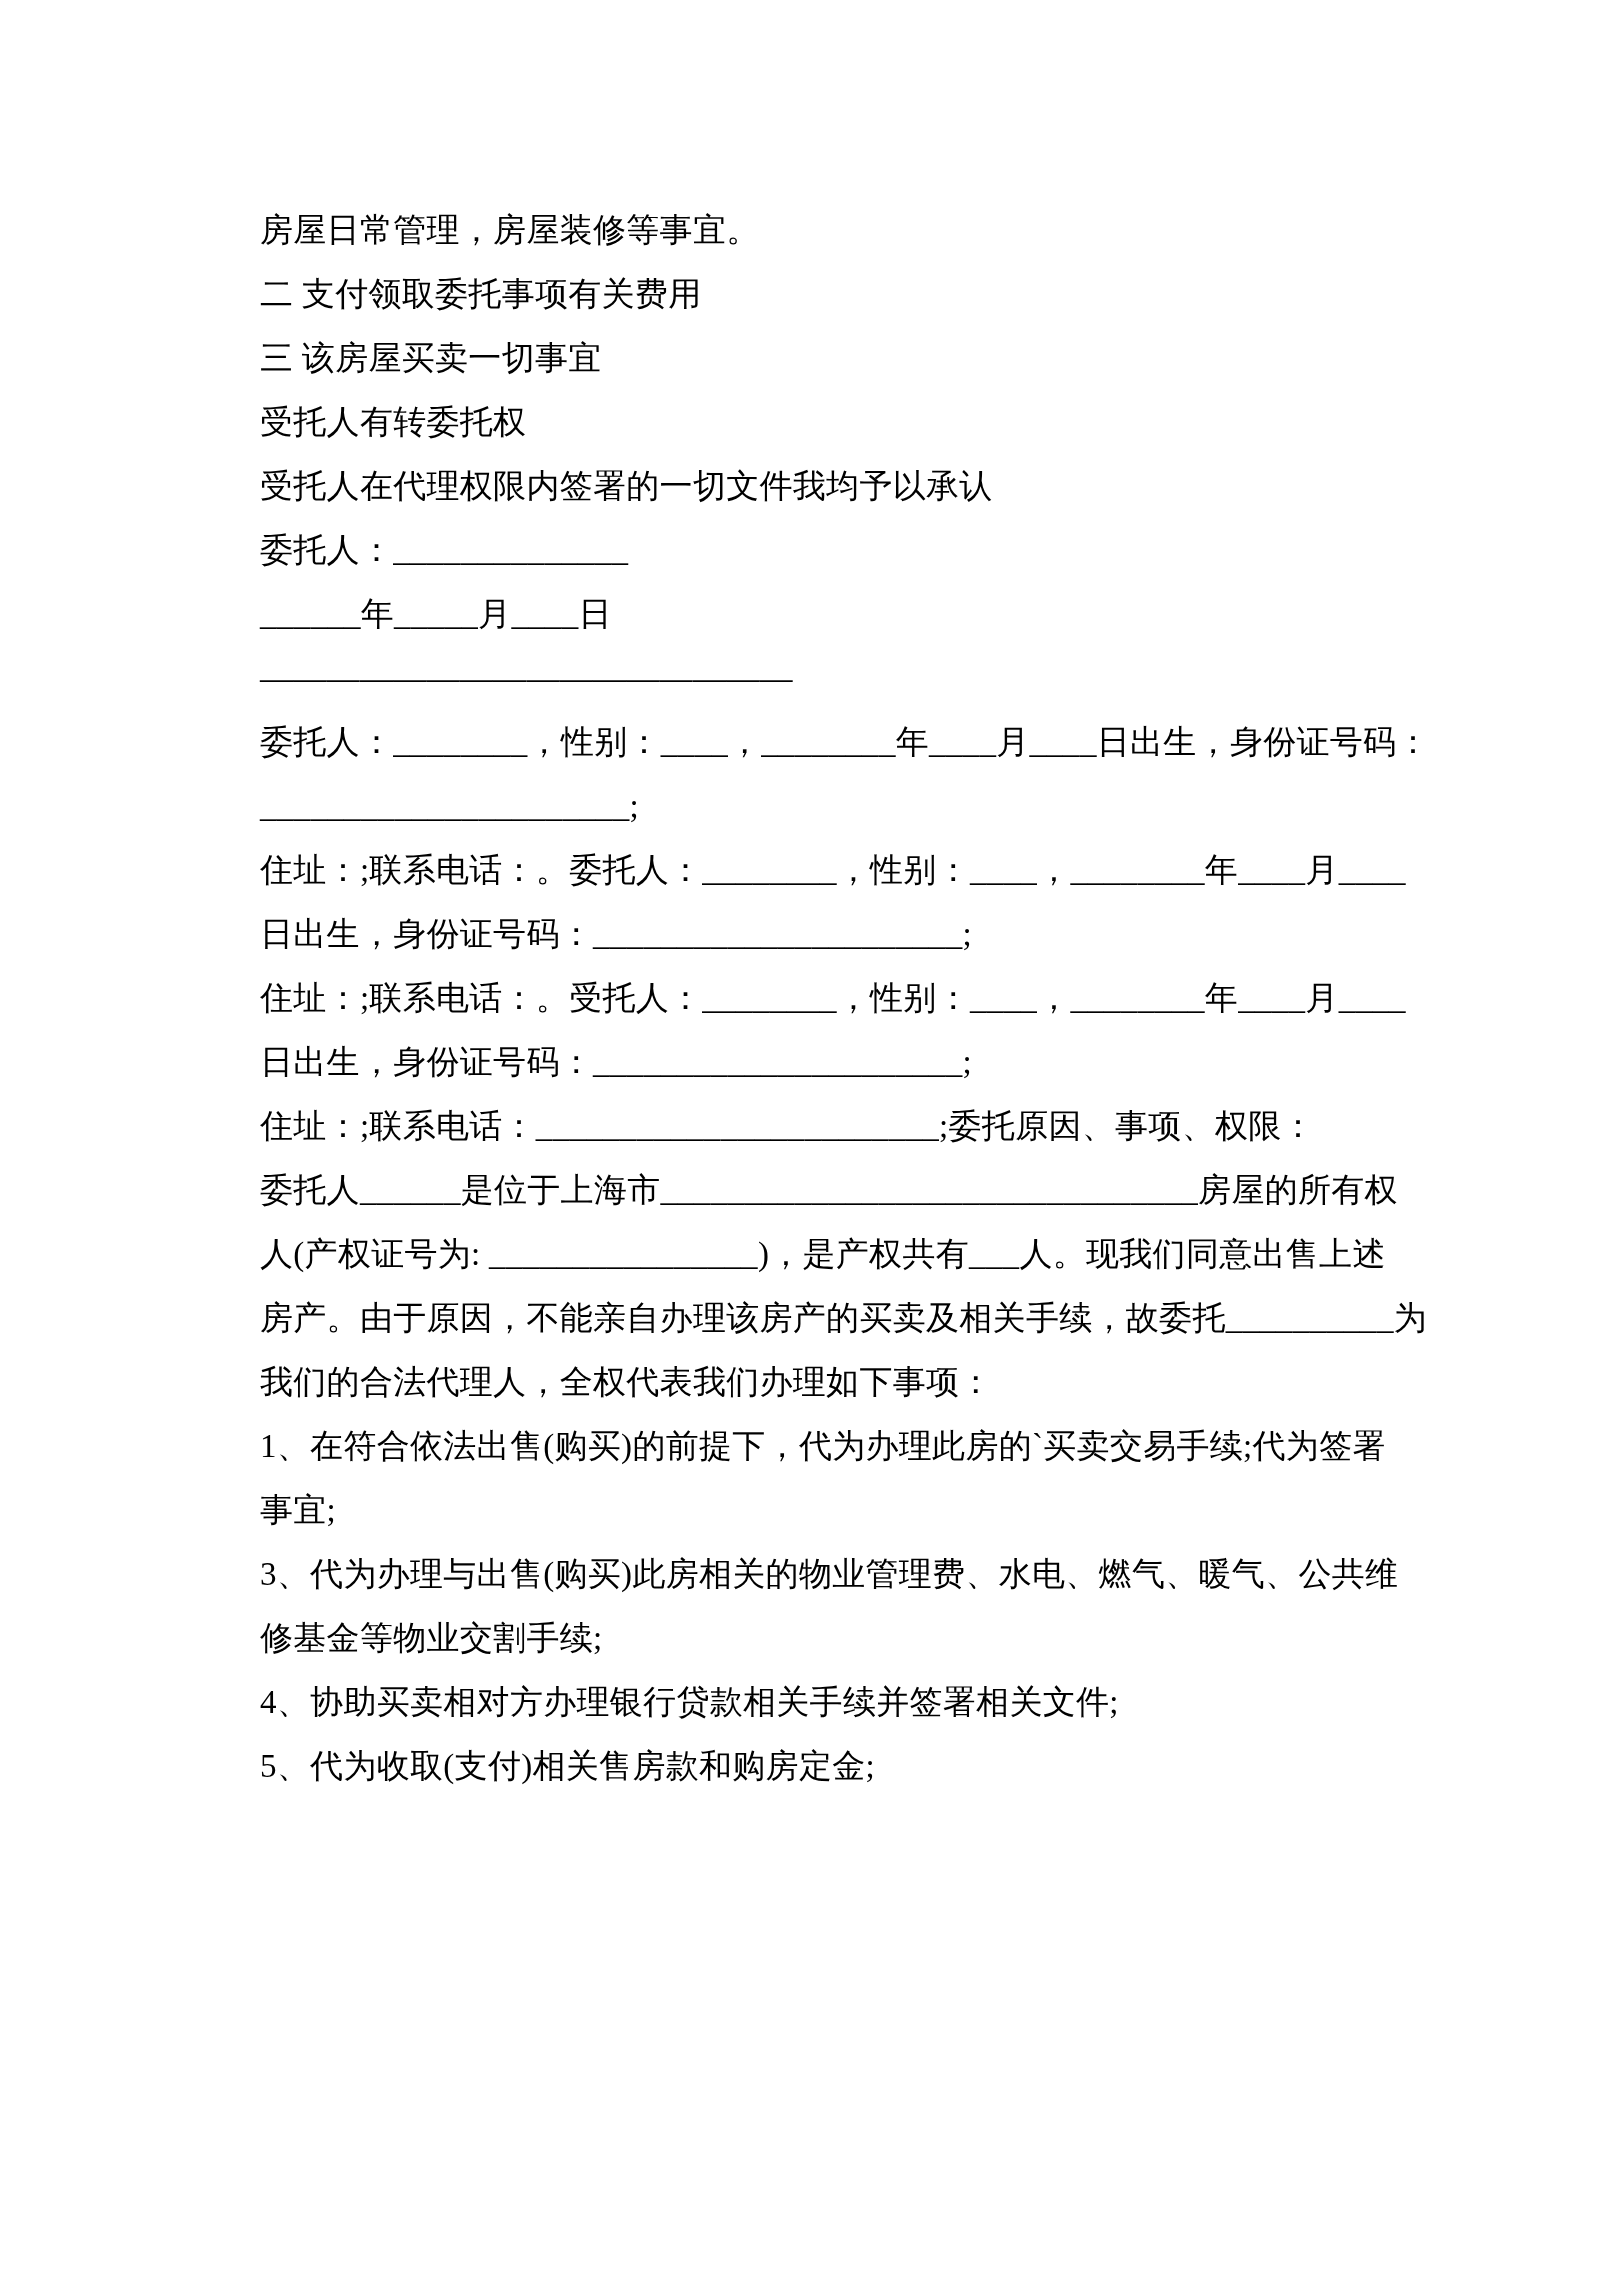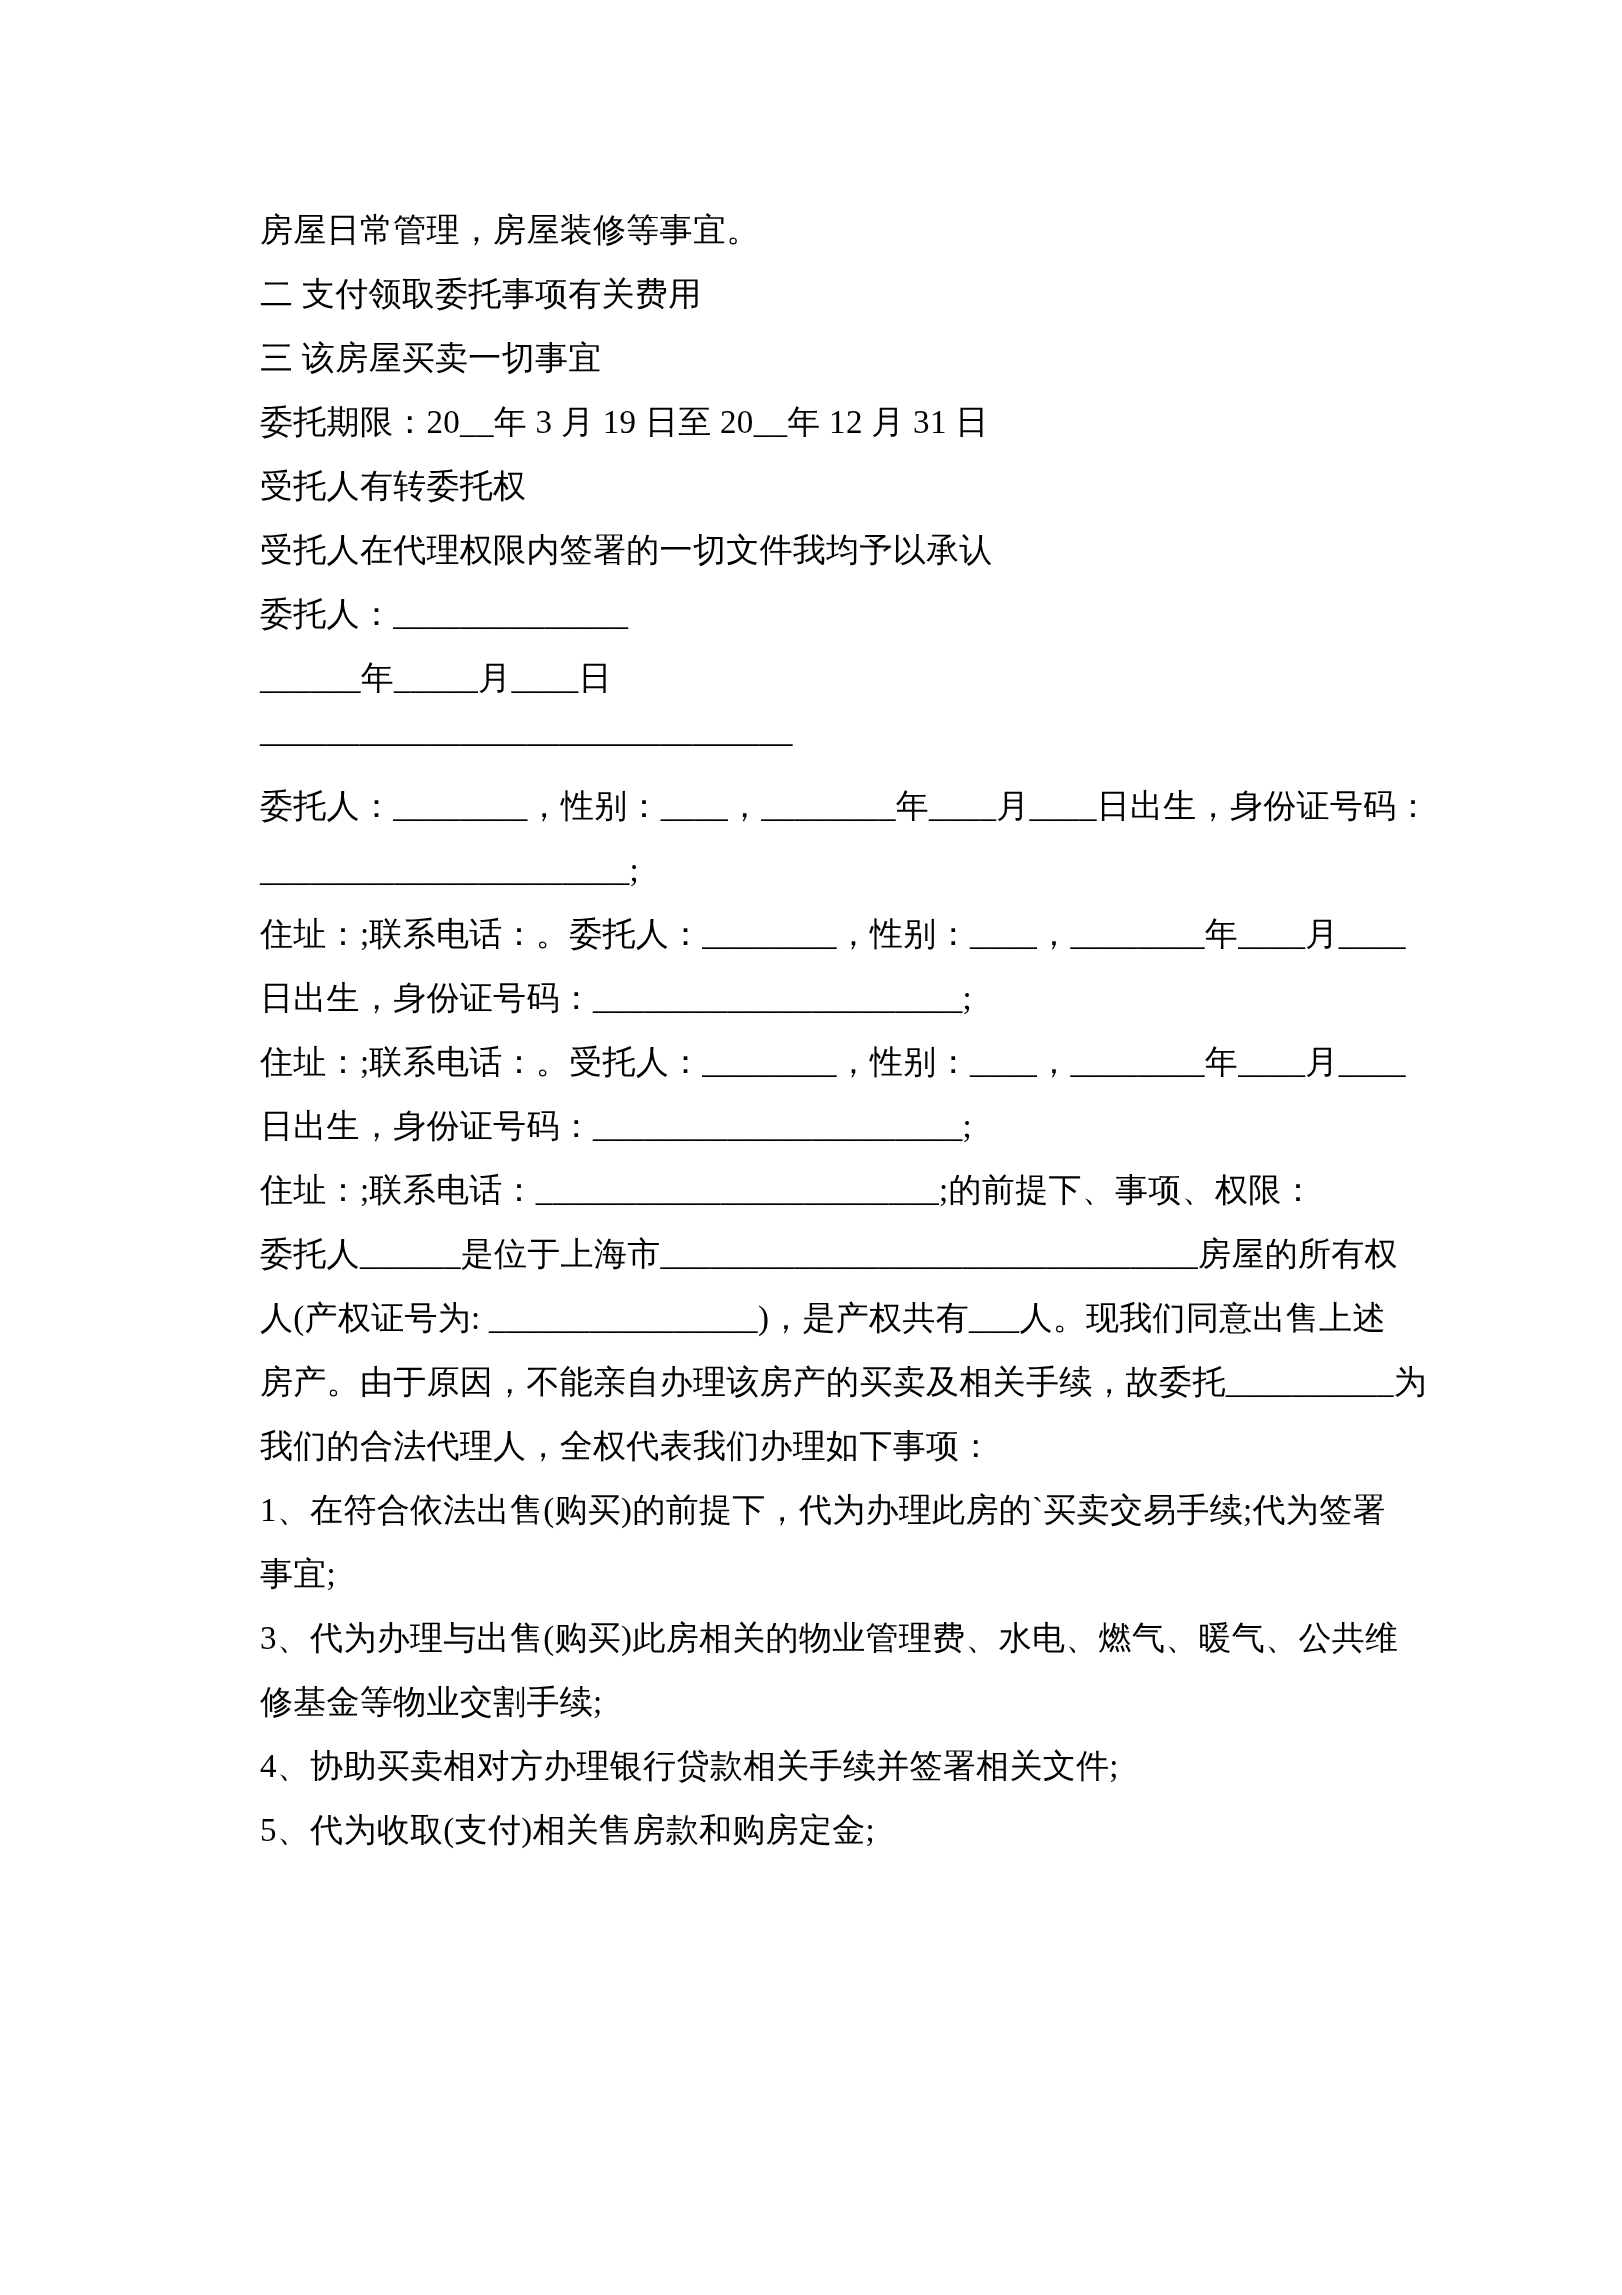--- a/index.html
+++ b/index.html
@@ -40,33 +40,32 @@
     }
   </style>
 </head>
 <body>
 
 <div class="page">
   <div class="content">
     <p class="line">房屋日常管理，房屋装修等事宜。</p>
     <p class="line">二 支付领取委托事项有关费用</p>
     <p class="line">三 该房屋买卖一切事宜</p>
-    <p class="line">委托期限：20__年 3 月 19 日至 20__年 12 月 31 日</p>
     <p class="line">受托人有转委托权</p>
     <p class="line">受托人在代理权限内签署的一切文件我均予以承认</p>
     <p class="line">委托人：______________</p>
     <p class="line">______年_____月____日</p>
     <p class="line">————————————————</p>
     <p class="line">委托人：________，性别：____，________年____月____日出生，身份证号码：</p>
     <p class="line">______________________;</p>
     <p class="line">住址：;联系电话：。委托人：________，性别：____，________年____月____</p>
     <p class="line">日出生，身份证号码：______________________;</p>
     <p class="line">住址：;联系电话：。受托人：________，性别：____，________年____月____</p>
     <p class="line">日出生，身份证号码：______________________;</p>
-    <p class="line">住址：;联系电话：________________________;的前提下、事项、权限：</p>
+    <p class="line">住址：;联系电话：________________________;委托原因、事项、权限：</p>
     <p class="line">委托人______是位于上海市________________________________房屋的所有权</p>
     <p class="line">人(产权证号为: ________________)，是产权共有___人。现我们同意出售上述</p>
     <p class="line">房产。由于原因，不能亲自办理该房产的买卖及相关手续，故委托__________为</p>
     <p class="line">我们的合法代理人，全权代表我们办理如下事项：</p>
     <p class="line">1、在符合依法出售(购买)的前提下，代为办理此房的`买卖交易手续;代为签署</p>
     <p class="line">事宜;</p>
     <p class="line">3、代为办理与出售(购买)此房相关的物业管理费、水电、燃气、暖气、公共维</p>
     <p class="line">修基金等物业交割手续;</p>
     <p class="line">4、协助买卖相对方办理银行贷款相关手续并签署相关文件;</p>
     <p class="line">5、代为收取(支付)相关售房款和购房定金;</p>

